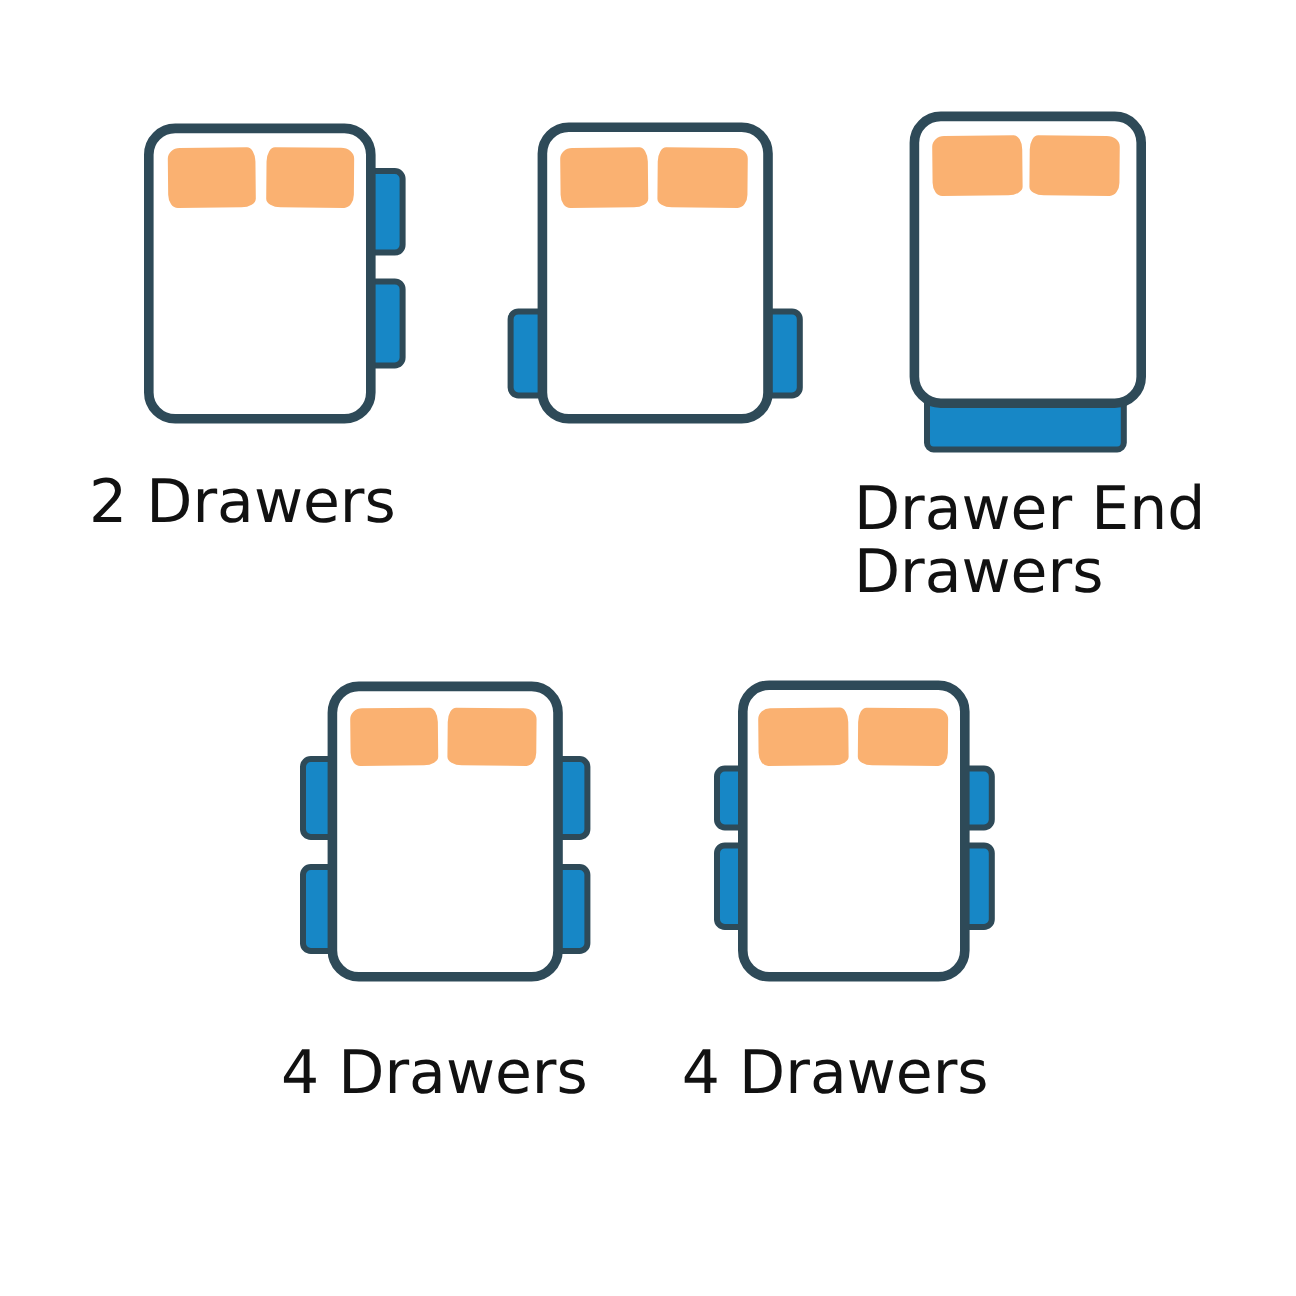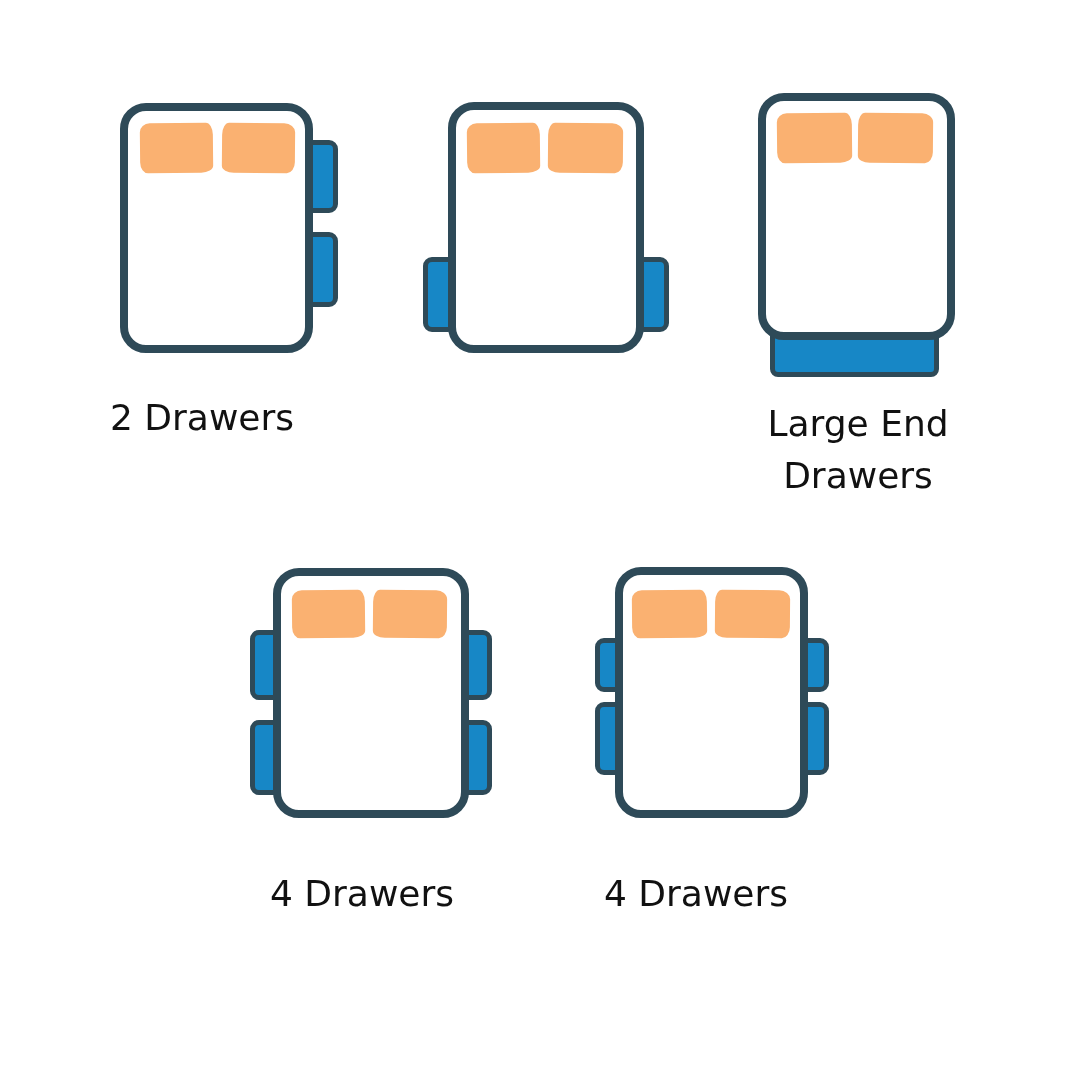--- a/index.html
+++ b/index.html
@@ -33,22 +33,22 @@
     position:absolute;
     box-sizing:border-box;
     background:var(--drawer,#1787C6);
     border:5px solid var(--outline,#2E4A58);
     border-radius:9px;
     z-index:1;
   }
   .label{
     position:absolute;
     transform:translateX(-50%);
-    text-align:center;
-    font-size:36px;
+    text-align:left;
+    font-size:50px;
     line-height:52px;
     font-weight:500;
     color:var(--text,#111111);
     white-space:nowrap;
     z-index:4;
   }
 </style>
 </head>
 <body>
 
@@ -73,21 +73,21 @@
     <div class="pillow p-right" style="left:100px;top:21px;width:75px;height:50px;"></div>
   </div>
 
   <div class="figure" style="left:758px;top:93px;width:197px;height:247px;">
     <div class="drawer" style="left:12px;top:225px;width:169px;height:59px;border-radius:8px;"></div>
     <div class="bed-body"></div>
     <div class="pillow p-left" style="left:19px;top:20px;width:75px;height:50px;"></div>
     <div class="pillow p-right" style="left:100px;top:20px;width:75px;height:50px;"></div>
   </div>
   <div class="label" style="left:858px;top:398px;">
-    <div>Large End</div>
+    <div>Drawer End</div>
     <div>Drawers</div>
   </div>
 
   <div class="figure" style="left:273px;top:568px;width:196px;height:250px;">
     <div class="drawer" style="left:-23px;top:62px;width:34px;height:70px;"></div>
     <div class="drawer" style="left:-23px;top:152px;width:34px;height:75px;"></div>
     <div class="drawer" style="left:185px;top:62px;width:34px;height:70px;"></div>
     <div class="drawer" style="left:185px;top:152px;width:34px;height:75px;"></div>
     <div class="bed-body"></div>
     <div class="pillow p-left" style="left:19px;top:22px;width:73px;height:48px;"></div>

